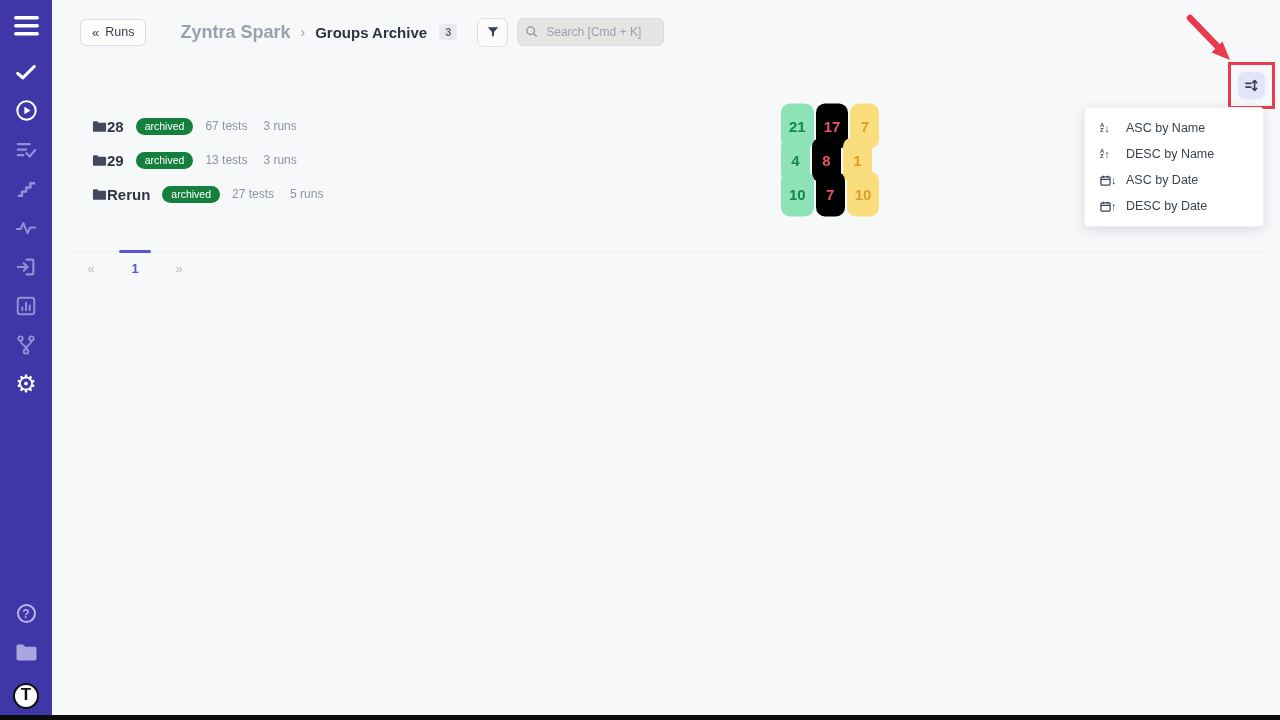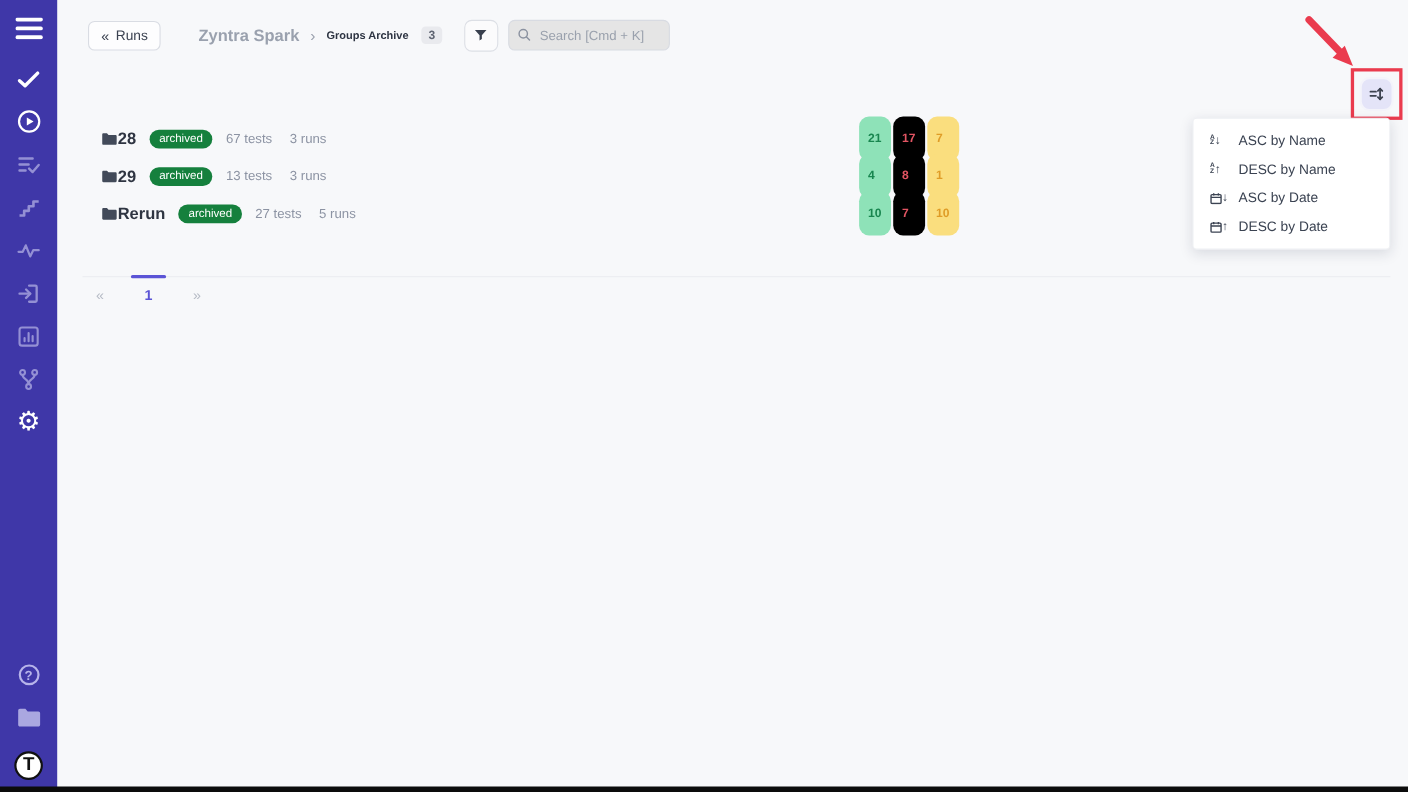--- a/index.html
+++ b/index.html
@@ -19,39 +19,39 @@
   .logo-circle { width:26px; height:26px; background:#ffffff; border-radius:50%; display:flex; align-items:center; justify-content:center; font-weight:900; font-size:17px; color:#111; border:2px solid #111; }
   .logo-circle span { position:relative; top:-1px; }
 
   
   .content { position:absolute; left:52px; top:0; right:0; bottom:0; }
 
   .topbar { display:flex; align-items:center; height:64px; padding-left:28px; gap:0; }
   .runs-btn { display:flex; align-items:center; gap:6px; height:27px; padding:0 11px; background:#fdfdfe; border:1px solid #d9dce3; border-radius:6px; font-size:12.5px; color:#3a4150; cursor:pointer; }
   .runs-btn .chev { font-size:13px; color:#3a4150; }
   .breadcrumb { display:flex; align-items:center; gap:10px; margin-left:34px; }
-  .bc-parent { color:#9aa1ae; font-size:15px; font-weight:600; }
+  .bc-parent { color:#9aa1ae; font-size:18px; font-weight:600; }
   .bc-sep { color:#9aa1ae; font-size:14px; }
-  .bc-current { color:#2d3442; font-size:10px; font-weight:700; }
+  .bc-current { color:#2d3442; font-size:15px; font-weight:700; }
   .bc-count { background:#e9eaee; color:#5f6572; font-size:11px; font-weight:600; border-radius:4px; padding:2px 6px; margin-left:2px; }
   .filter-btn { margin-left:20px; width:31px; height:29px; border:1px solid #dcdfe5; background:#fbfbfc; border-radius:7px; display:flex; align-items:center; justify-content:center; cursor:pointer; }
   .search-wrap { position:relative; margin-left:9px; }
   .search-input { width:147px; height:28px; border:1px solid #d8dbe2; border-radius:6px; background:#e5e5e5; padding:0 8px 0 28px; font-size:12px; color:#3a4150; font-family:"Liberation Sans", sans-serif; }
   .search-input::placeholder { color:#9aa1ad; }
   .search-ic { position:absolute; left:8px; top:7px; }
 
   
   .group-list { margin-top:45px; }
   .group-row { position:relative; height:34px; display:flex; align-items:center; padding-left:40px; cursor:pointer; }
   .g-name { color:#2f3542; font-size:15px; font-weight:700; }
   .g-badge { background:#15803d; color:#ffffff; font-size:10.5px; border-radius:9px; padding:2.5px 9px; margin-left:12px; }
   .g-meta { color:#8c93a3; font-size:12px; margin-left:12px; }
   .g-meta + .g-meta { margin-left:16px; }
   .g-stats { position:absolute; left:729px; top:50%; transform:translateY(-50%); display:flex; gap:2px; }
-  .pill { min-width:29px; font-size:11px; font-weight:700; border-radius:9px; padding:14px 8px; }
+  .pill { min-width:29px; text-align:center; font-size:15px; font-weight:700; border-radius:9px; padding:14px 8px; }
   .pill.pass { background:#8ee2b8; color:#18864f; }
   .pill.fail { background:#000000; color:#e25563; }
   .pill.skip { background:#fade7e; color:#df9c26; }
 
   
   .pagination { border-top:1px solid #ecedf1; margin:40px 16px 0 23px; display:flex; padding-left:2px; }
   .page-item { position:relative; width:28px; height:32px; display:flex; align-items:center; justify-content:center; font-size:13px; color:#b7bcc6; cursor:pointer; }
   .page-item.num { color:#5b54d6; font-weight:600; margin:0 16px; }
   .page-item.num .indicator { position:absolute; top:-2px; left:-2px; right:-2px; height:3px; background:#5b54d6; border-radius:2px; }
 

